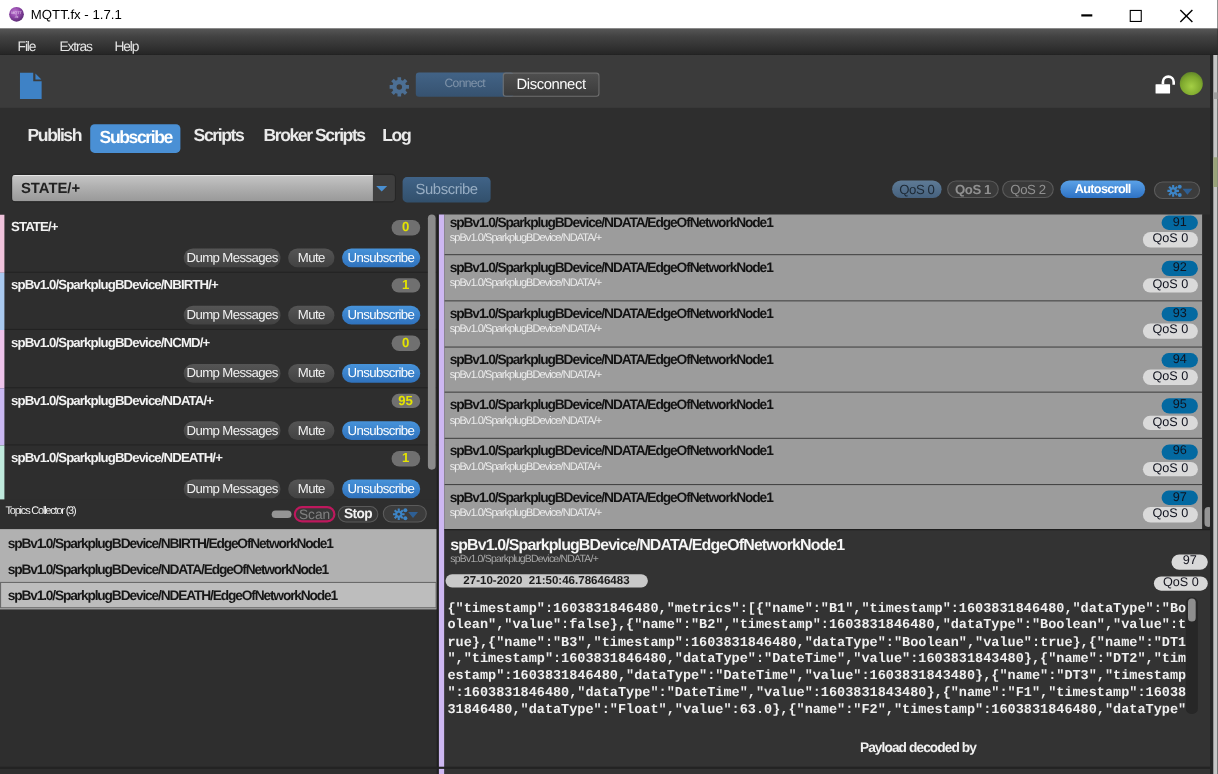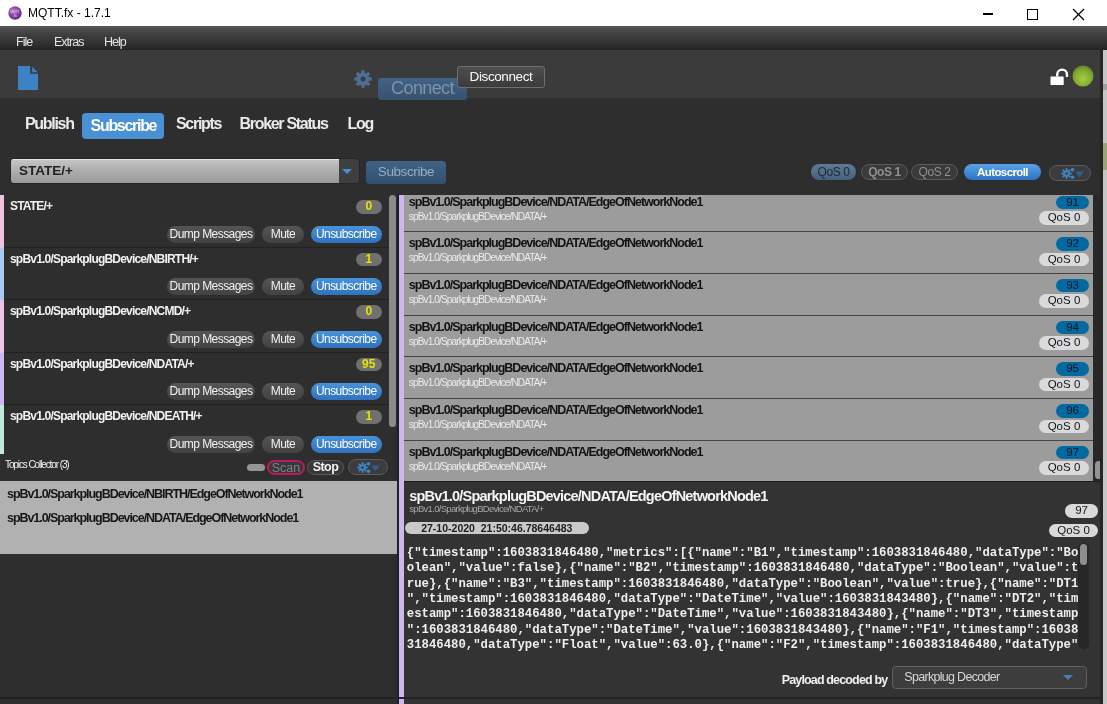--- a/index.html
+++ b/index.html
@@ -17,22 +17,22 @@
 #menubar { left:0; top:26px; width:1107px; height:24px;
   background:linear-gradient(180deg,#565656 0%,#424242 30%,#323232 70%,#262626 96%,#202020 100%);
   color:#e4e4e4; font-size:13px; }
 .menuitem { top:8.5px; position:absolute; letter-spacing:-1px; font-size:12.5px; }
 
 
 #toolbar { left:0; top:50px; width:1107px; height:48px; background:#3b3b3b; }
 #combo1 { left:48px; top:15px; width:297px; height:24px; background:#353535; border:1px solid #474747; border-radius:3px; }
 #combo1 .txt { position:absolute; left:11px; top:3.5px; font-size:13.5px; letter-spacing:-0.75px; color:#5d5d5d; }
 #combo1 .arr { position:absolute; right:9px; top:10px; width:0; height:0; border-left:4.5px solid transparent; border-right:4.5px solid transparent; border-top:5px solid #7a7a7a; }
-#btnConnect { left:378px; top:28px; width:89px; height:22px; border-radius:3px;
-  background:linear-gradient(180deg,#426386 0%,#365270 100%); color:#7f93a9; font-size:18px; letter-spacing:-0.6px; text-align:center; line-height:21px; }
+#btnConnect { left:378px; top:16px; width:89px; height:22px; border-radius:3px;
+  background:linear-gradient(180deg,#426386 0%,#365270 100%); color:#7f93a9; font-size:11px; letter-spacing:-0.6px; text-align:center; line-height:21px; }
 #btnDisconnect { left:457px; top:16px; width:88px; height:22px; border-radius:3px;
   background:linear-gradient(180deg,#4e4e4e 0%,#3b3b3b 100%); border:1px solid #6f6f6f; color:#fafafa; font-size:13.5px; letter-spacing:-0.4px; text-align:center; line-height:20px; }
 
 
 .tab { top:115px; position:absolute; font-size:16px; font-weight:bold; color:#eaeaea; letter-spacing:-1.3px; }
 #tabSub { left:82.4px; top:112.9px; width:82px; height:26.3px; background:#4a90d5; border-radius:4px; color:#fff; font-size:16px; font-weight:bold; letter-spacing:-1.3px; text-align:center; line-height:26px; }
 
 
 #combo2 { left:10px; top:158px; width:350px; height:26px; border-radius:4px; overflow:hidden; border:1px solid #262626; background:#3f3f3f; }
 #combo2 .field { position:absolute; left:0; top:0; width:328px; height:24px; background:linear-gradient(180deg,#c6c6c6 0%,#b0b0b0 45%,#999999 100%); box-shadow:inset 0 1px 0 rgba(255,255,255,0.55); }
@@ -159,21 +159,21 @@
           <stop offset="100%" stop-color="#65892a"></stop>
     </radialGradient>
       </defs>
     <circle cx="11" cy="11" r="10.5" fill="url(#gg)"></circle>
   </svg>
 </div>
 
 <div class="a tab" style="left:25px">Publish</div>
 <div class="a" id="tabSub">Subscribe</div>
 <div class="a tab" style="left:176px">Scripts</div>
-<div class="a tab" style="left:239.5px">Broker Status</div>
+<div class="a tab" style="left:239.5px">Broker Scripts</div>
 <div class="a tab" style="left:347.5px">Log</div>
 
 <div class="a" id="combo2">
   <div class="field"></div>
   <div class="txt">STATE/+</div>
   <div class="arr"></div>
 </div>
 <div class="a" id="btnSubscribe">Subscribe</div>
 <div class="pill" id="qos0">QoS 0</div>
 <div class="pill" id="qos1">QoS 1</div>
@@ -263,20 +263,23 @@
     </svg>
   </div>
 </div>
 <div class="a" id="tclist">
   <div class="tcrow" style="top:0">
       <span style="position:absolute;left:7px;top:6px">spBv1.0/SparkplugBDevice/NBIRTH/EdgeOfNetworkNode1</span>
     </div>
   <div class="tcrow" style="top:24.3px">
       <span style="position:absolute;left:7px;top:6px">spBv1.0/SparkplugBDevice/NDATA/EdgeOfNetworkNode1</span>
     </div>
+  <div class="tcrow" style="top:48.6px;background:#bdbdbd;border:1.2px solid #6a6a6a">
+      <span style="position:absolute;left:6px;top:4px">spBv1.0/SparkplugBDevice/NDEATH/EdgeOfNetworkNode1</span>
+    </div>
 </div>
 
 <div class="a" id="darkline"></div>
 <div class="a" id="lthumb"></div>
 <div class="a" id="divider"></div>
 
 <div class="a" id="rlist">
 <div class="mrow" style="top:-4.5px">
   <div class="t1">spBv1.0/SparkplugBDevice/NDATA/EdgeOfNetworkNode1</div>
   <div class="t2">spBv1.0/SparkplugBDevice/NDATA/+</div>
@@ -332,23 +335,19 @@
   <div class="a" id="payload">{"timestamp":1603831846480,"metrics":[{"name":"B1","timestamp":1603831846480,"dataType":"Bo
 olean","value":false},{"name":"B2","timestamp":1603831846480,"dataType":"Boolean","value":t
 rue},{"name":"B3","timestamp":1603831846480,"dataType":"Boolean","value":true},{"name":"DT1
 ","timestamp":1603831846480,"dataType":"DateTime","value":1603831843480},{"name":"DT2","tim
 estamp":1603831846480,"dataType":"DateTime","value":1603831843480},{"name":"DT3","timestamp
 ":1603831846480,"dataType":"DateTime","value":1603831843480},{"name":"F1","timestamp":16038
 31846480,"dataType":"Float","value":63.0},{"name":"F2","timestamp":1603831846480,"dataType"</div>
   <div class="a" id="ptrack"></div>
   <div class="a" id="pthumb"></div>
   <div class="a" id="declabel">Payload decoded by</div>
-  <div class="a" id="decbox">
-    <div class="txt">Sparkplug Decoder</div>
-    <div class="arr"></div>
-  </div>
 </div>
 
 <div class="a" id="redgedark"></div>
 <div class="a" id="redge"></div>
 <div class="a" id="redgegreen"></div>
 <div class="a" style="left:1103px;top:84px;width:4px;height:6px;background:#a0a0a0"></div>
 <div class="a" id="bottomline"></div>
 
 </body></html>

